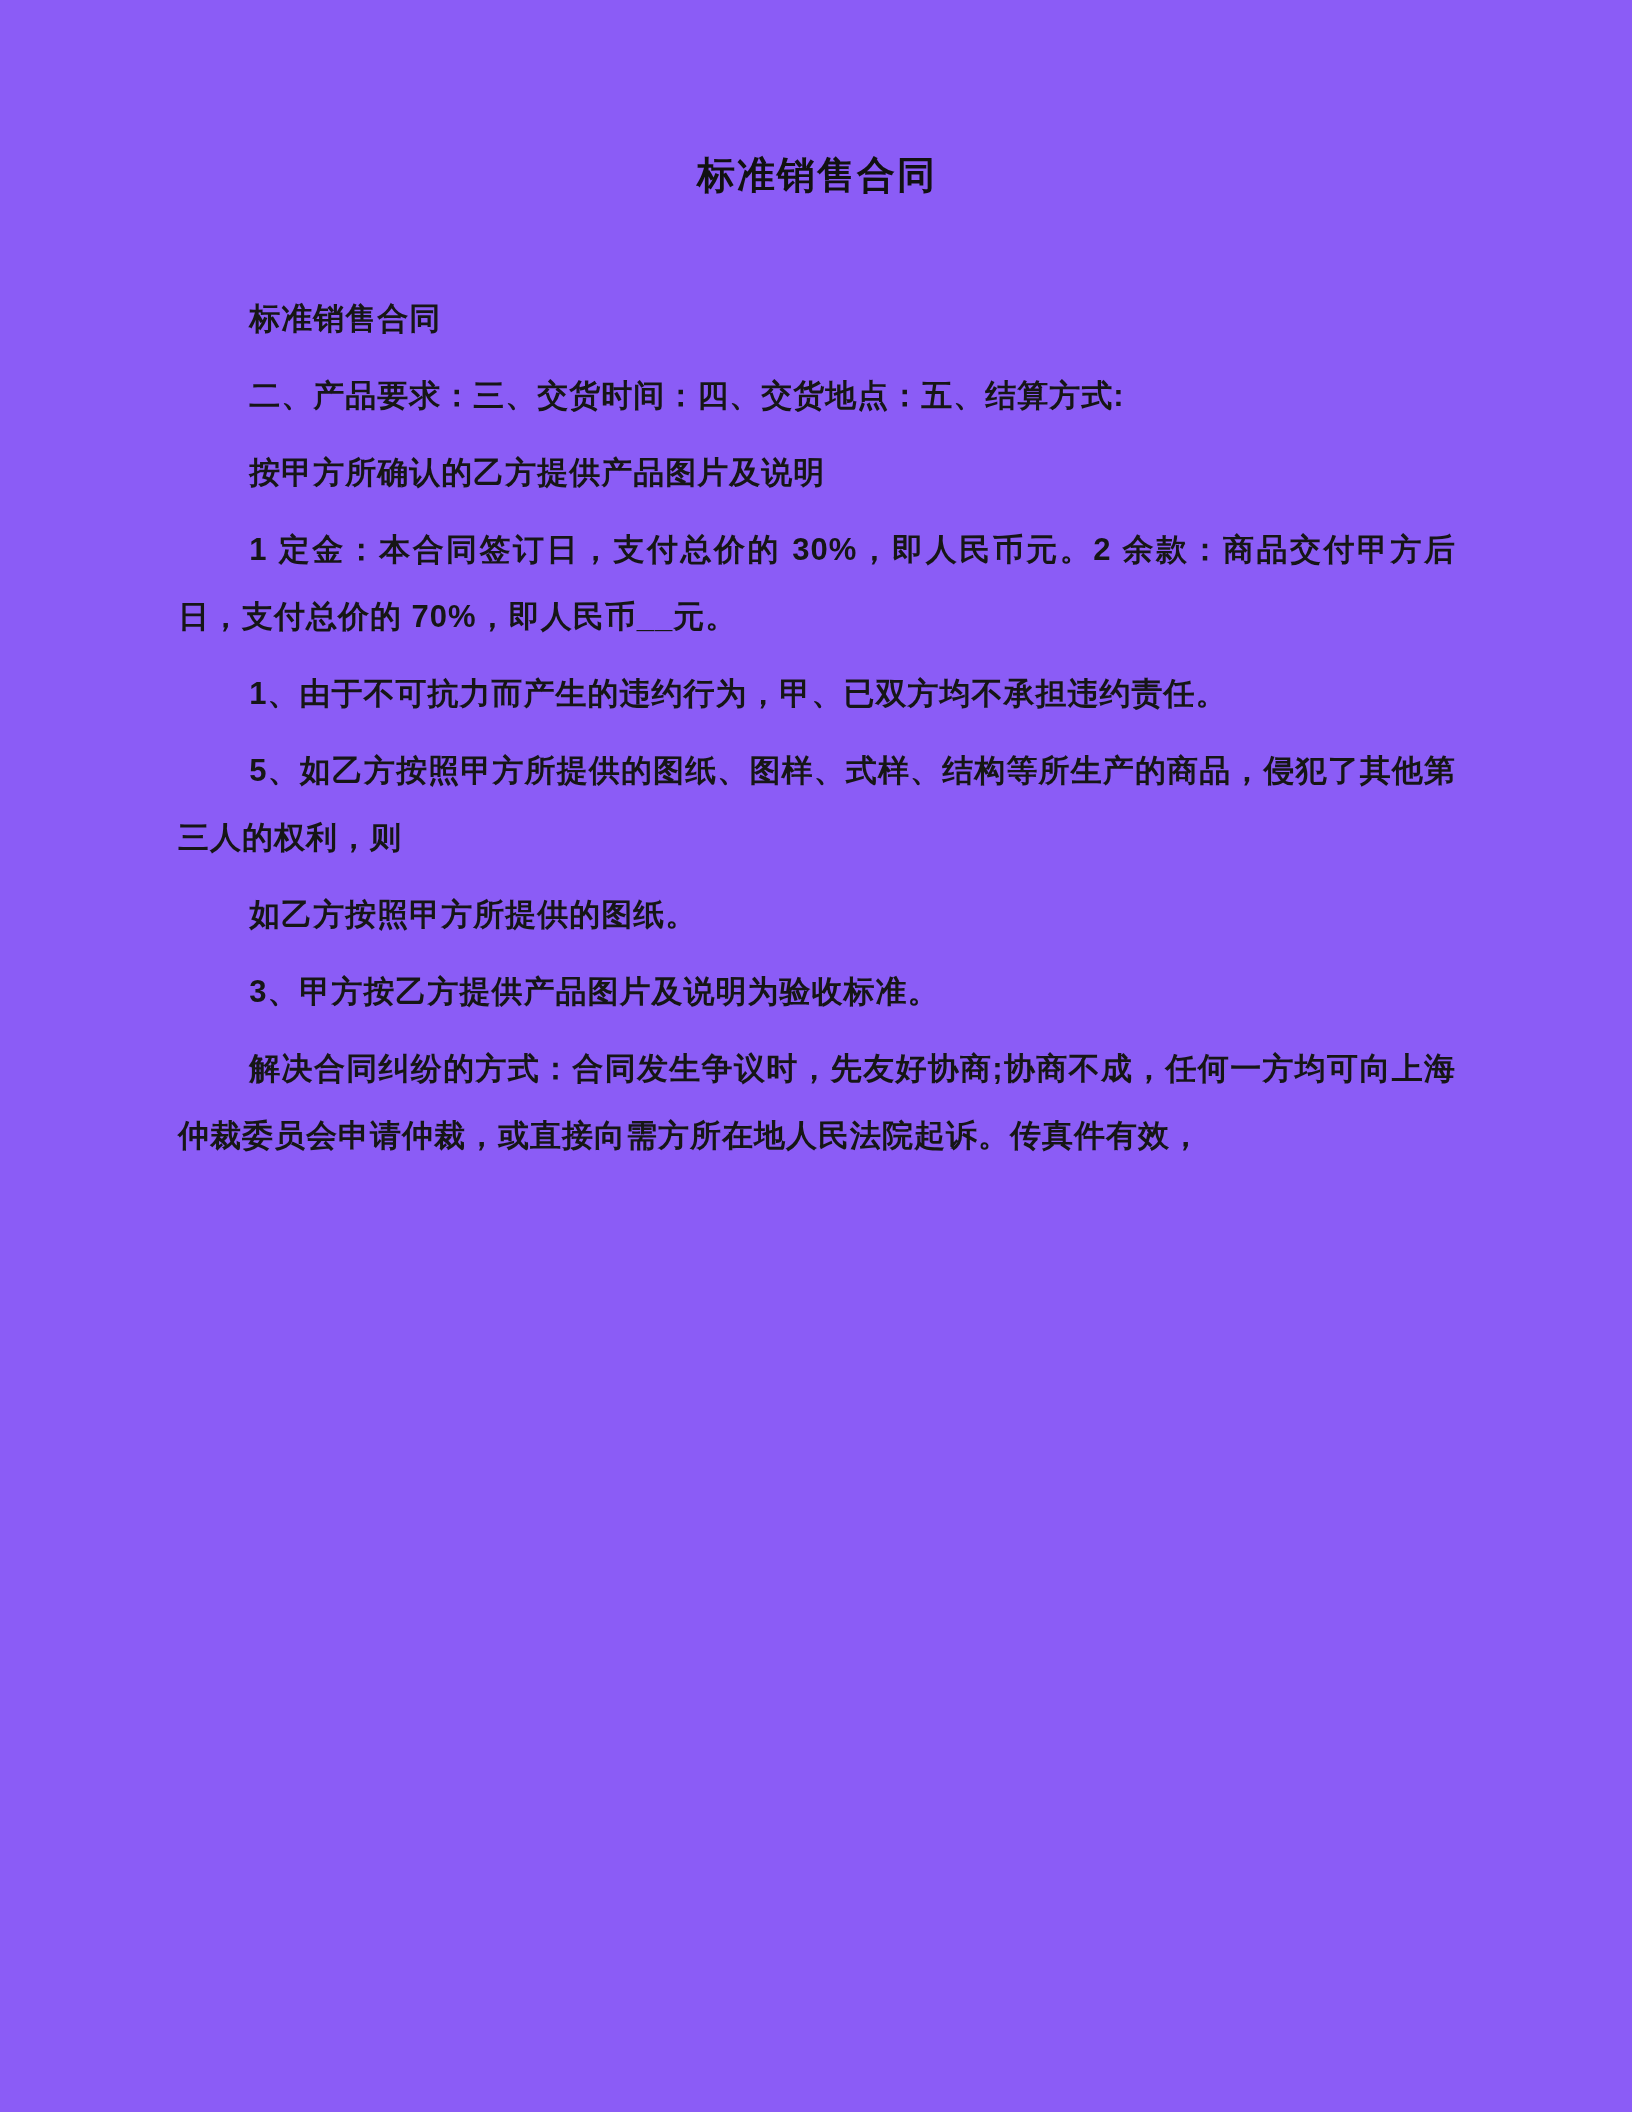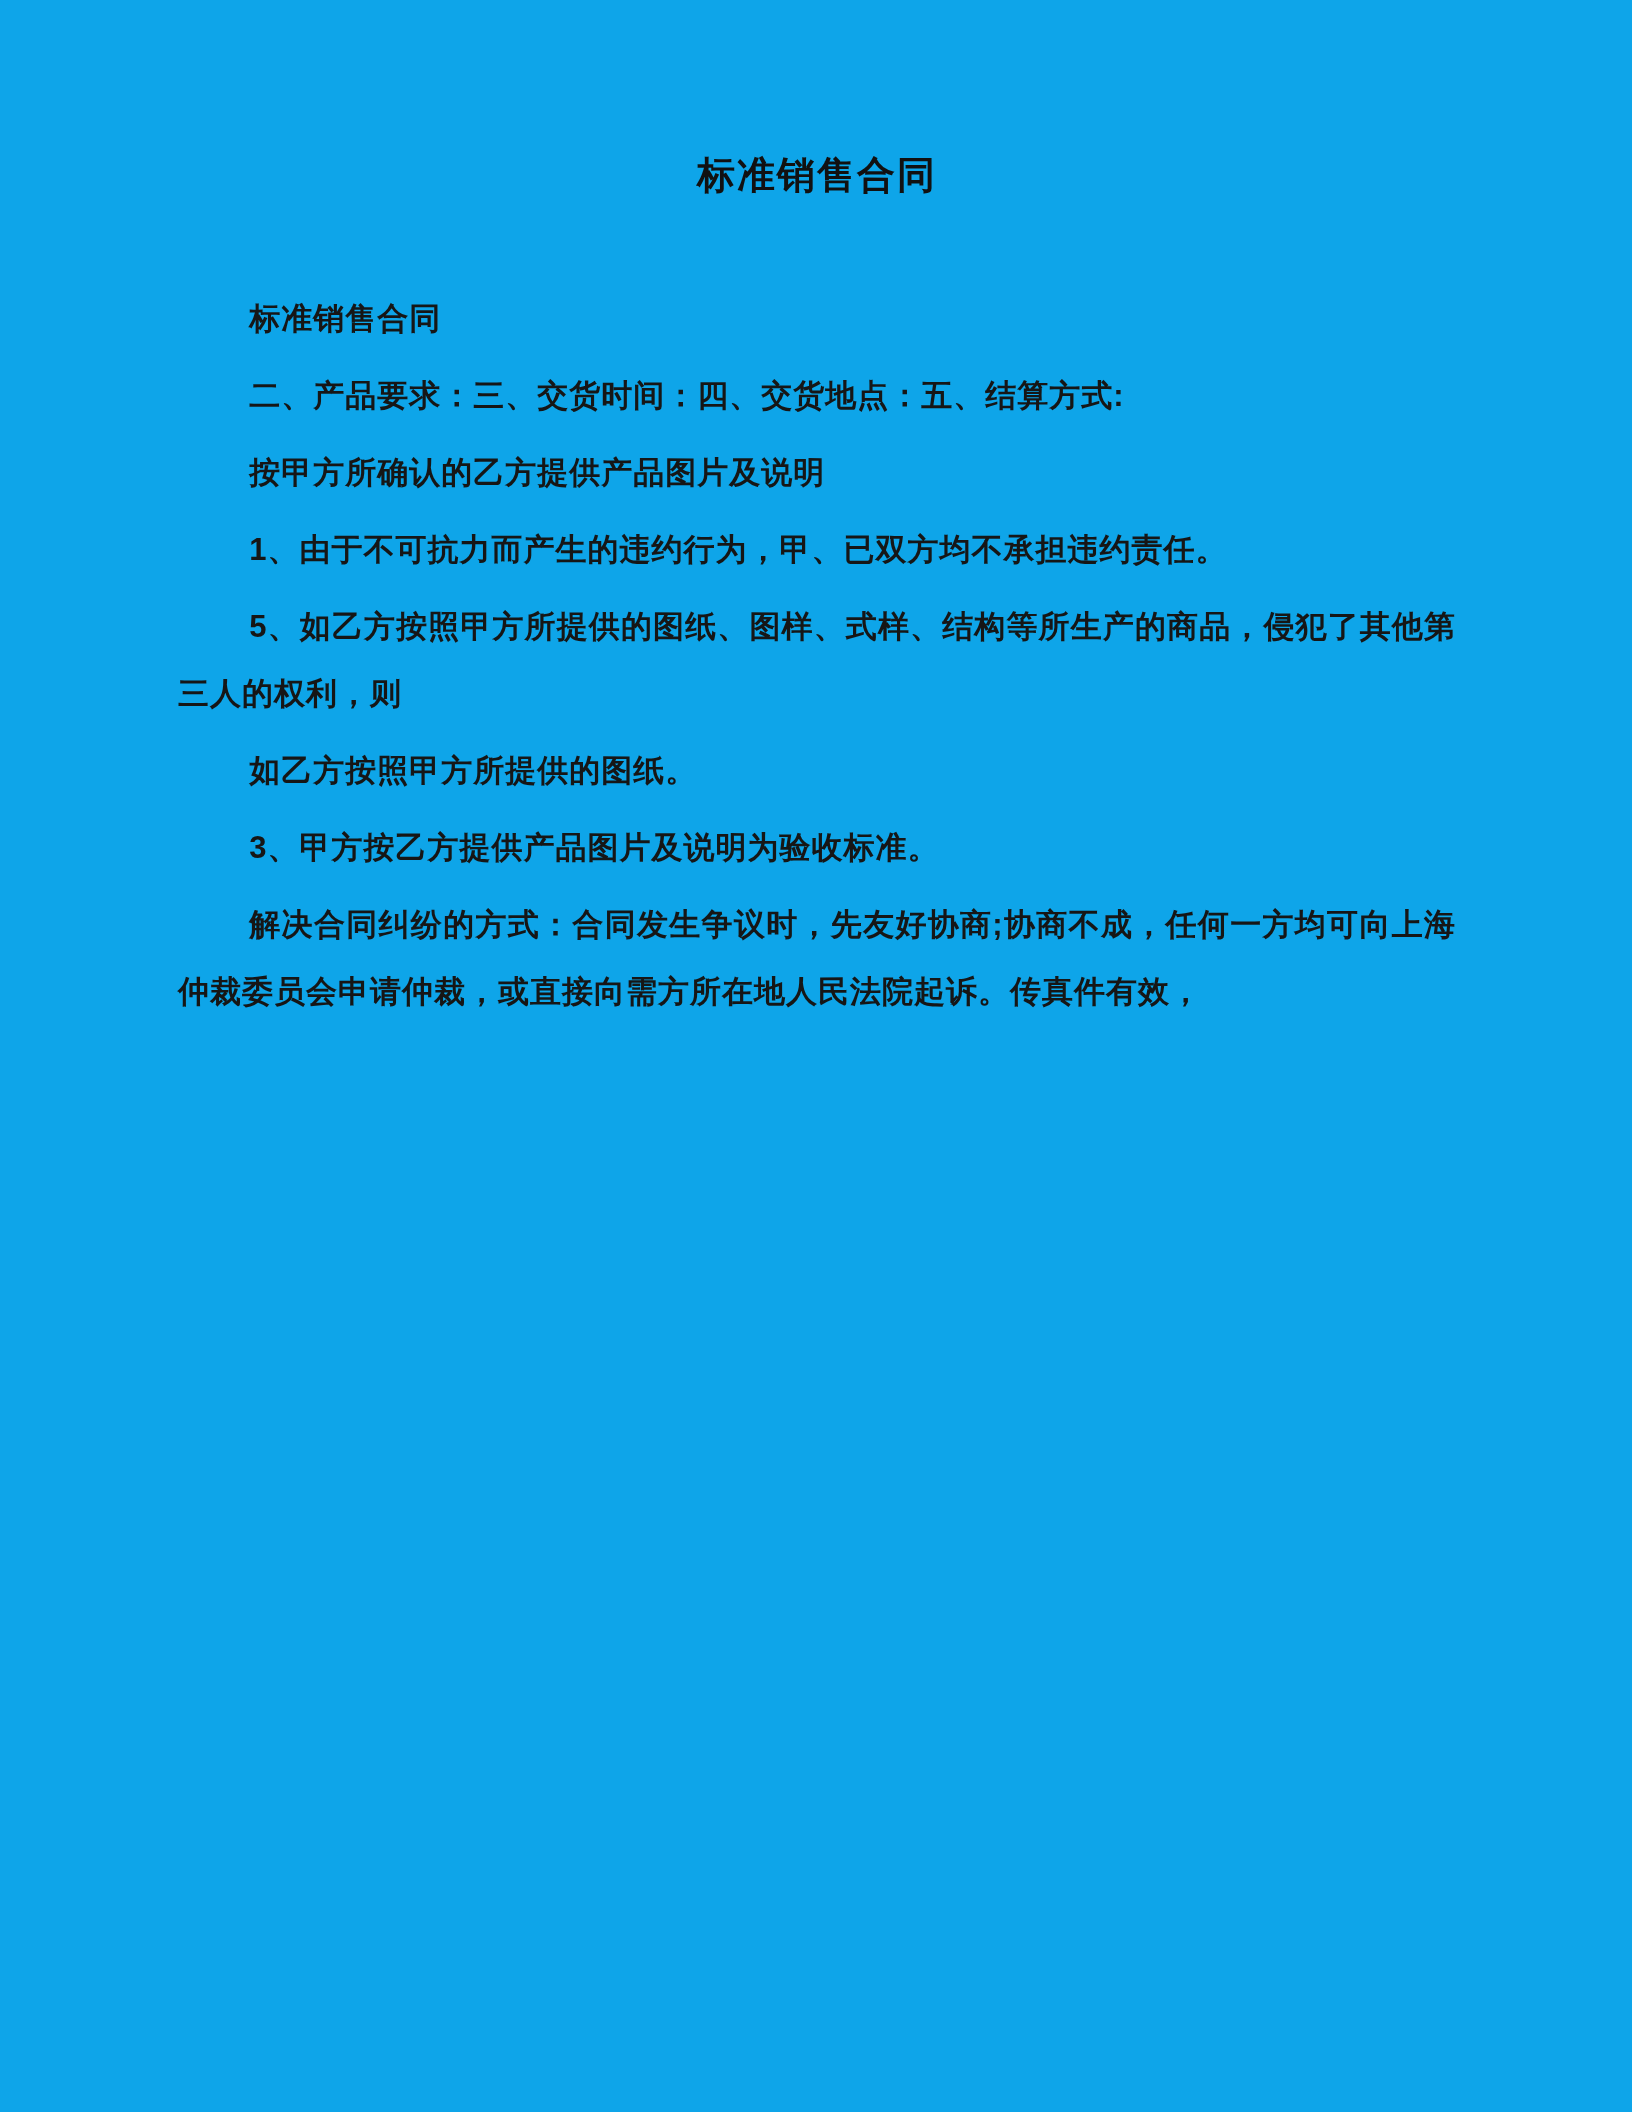--- a/index.html
+++ b/index.html
@@ -12,21 +12,21 @@
     height: 2112px;
     font-family: "Liberation Sans", "DejaVu Sans", sans-serif;
     color: #1c1c1c;
     -webkit-font-smoothing: antialiased;
   }
   .page {
     box-sizing: border-box;
     width: 1632px;
     height: 2112px;
     padding: 150px 176px 0 178px;
-    background: #0ea5e9;
+    background: #8b5cf6;
     overflow: hidden;
   }
   .doc-title {
     margin: 0 0 84px 0;
     text-align: center;
     font-size: 38px;
     font-weight: 700;
     letter-spacing: 2px;
     color: #111111;
   }
@@ -45,19 +45,20 @@
 </head>
 <body>
 
 <div class="page">
   <h1 class="doc-title">标准销售合同</h1>
 
   <div class="doc-body">
     <p>标准销售合同</p>
     <p>二、产品要求：三、交货时间：四、交货地点：五、结算方式:</p>
     <p>按甲方所确认的乙方提供产品图片及说明</p>
+    <p>1 定金：本合同签订日，支付总价的 30%，即人民币元。2 余款：商品交付甲方后日，支付总价的 70%，即人民币__元。</p>
     <p>1、由于不可抗力而产生的违约行为，甲、已双方均不承担违约责任。</p>
     <p>5、如乙方按照甲方所提供的图纸、图样、式样、结构等所生产的商品，侵犯了其他第三人的权利，则</p>
     <p>如乙方按照甲方所提供的图纸。</p>
     <p>3、甲方按乙方提供产品图片及说明为验收标准。</p>
     <p>解决合同纠纷的方式：合同发生争议时，先友好协商;协商不成，任何一方均可向上海仲裁委员会申请仲裁，或直接向需方所在地人民法院起诉。传真件有效，</p>
   </div>
 </div>
 
 </body></html>

